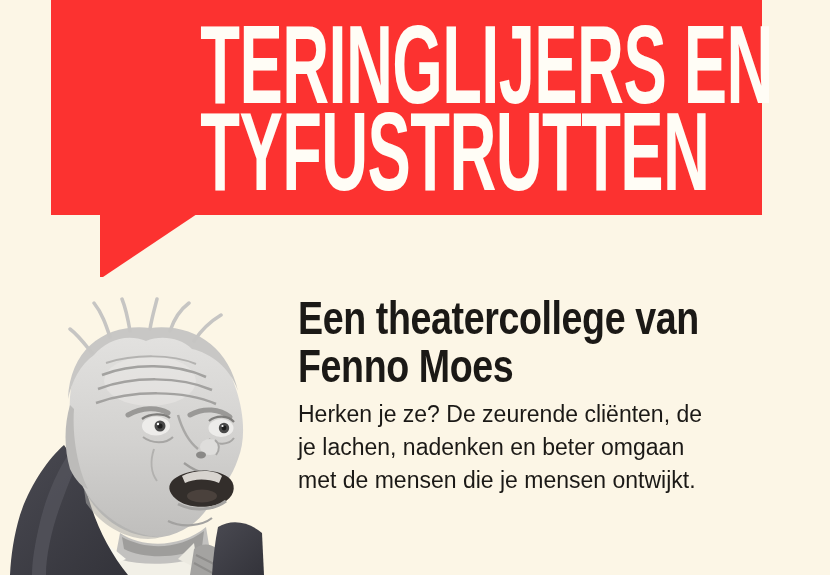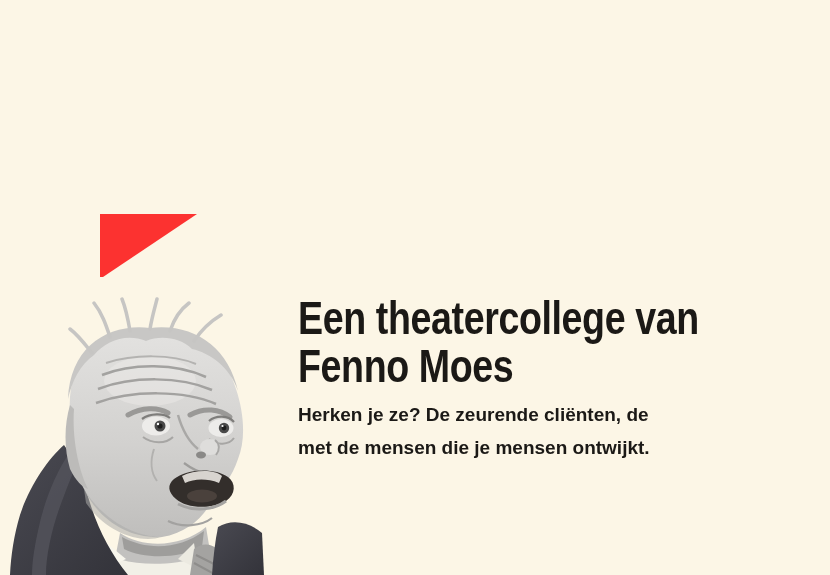--- a/index.html
+++ b/index.html
@@ -69,28 +69,34 @@
     font-size: 47px;
     line-height: 48px;
     font-weight: 700;
     letter-spacing: -0.5px;
     white-space: nowrap;
     color: var(--text, #1B1916);
     transform: scaleX(0.8);
     transform-origin: 0 0;
   }
   .h-line { display: block; }
-  .info p { margin: 8px 0 0 0; font-size: 19px; line-height: 33px; font-weight: 700; }
+  .info p { margin: 8px 0 0 0; font-size: 23px; line-height: 33px; font-weight: 400; }
   .b-line { display: block; white-space: nowrap; }
 </style>
 </head>
 <body>
 
 <div class="poster">
 
+  <div class="bubble">
+    <div class="headline">
+      <span class="headline-line">TERINGLIJERS EN</span>
+      <span class="headline-line">TYFUSTRUTTEN</span>
+    </div>
+  </div>
   <svg class="bubble-tail" viewBox="0 0 97 63" aria-hidden="true">
     <polygon points="0,0 97,0 3,63 0,63"></polygon>
   </svg>
 
   <svg class="portrait" viewBox="0 0 254 278">
     <title>Zwart-wit uitgeknipte foto van spreker met open mond</title>
     <defs>
       <linearGradient id="gFace" x1="0" y1="0" x2="0" y2="1">
         <stop offset="0" stop-color="#e3e2e0"></stop>
         <stop offset="0.55" stop-color="#d2d1cf"></stop>
@@ -162,17 +168,18 @@
     <path d="M158,224 C172,231 192,229 202,221" stroke="#a3a2a0" stroke-width="2.2" fill="none"></path>
   </svg>
 
   <div class="info">
     <h1>
       <span class="h-line">Een theatercollege van</span>
       <span class="h-line">Fenno Moes</span>
     </h1>
     <p>
       <span class="b-line">Herken je ze? De zeurende cliënten, de</span>
+      <span class="b-line">je lachen, nadenken en beter omgaan</span>
       <span class="b-line">met de mensen die je mensen ontwijkt.</span>
     </p>
   </div>
 
 </div>
 
 </body></html>

